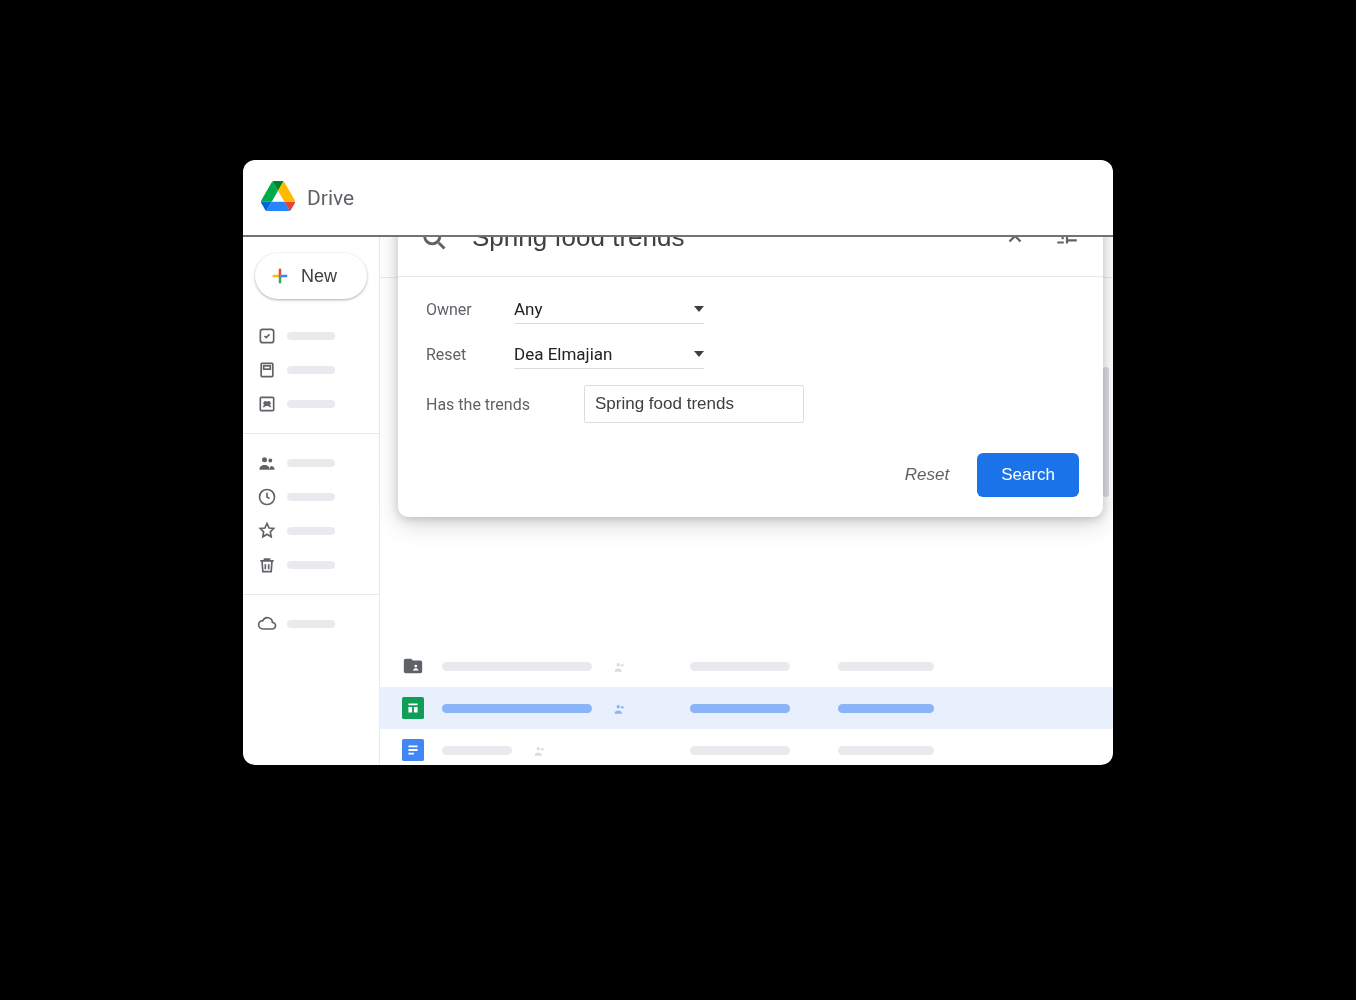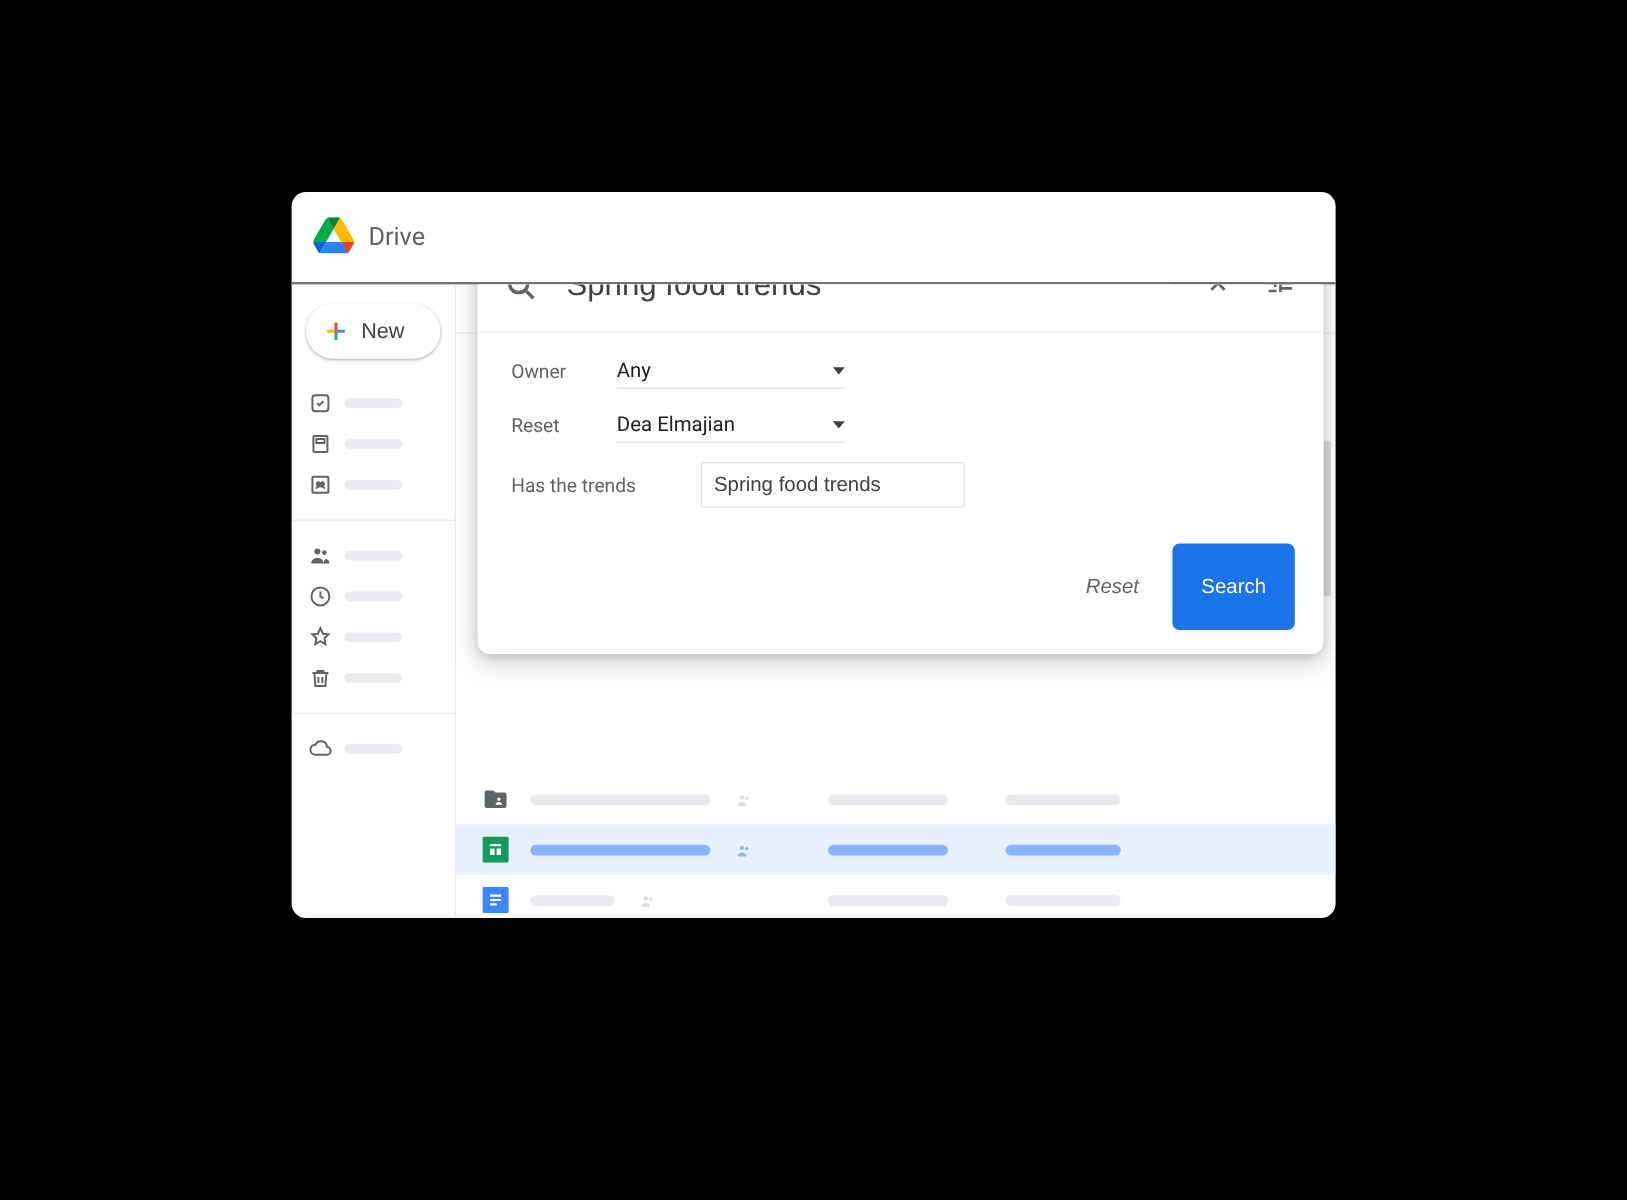--- a/index.html
+++ b/index.html
@@ -179,21 +179,21 @@
     font-size: 17px;
     cursor: pointer;
     padding: 8px 10px;
     font-style: italic;
   }
   .btn-primary {
     background: #1a73e8;
     color: #fff;
     border: none;
     font-size: 17px;
-    padding: 26px 24px;
+    padding: 12px 24px;
     border-radius: 6px;
     cursor: pointer;
   }
   .file-list {
     position: absolute;
     top: 408px;
     left: 0; right: 0;
   }
   .file-row {
     display: flex;

